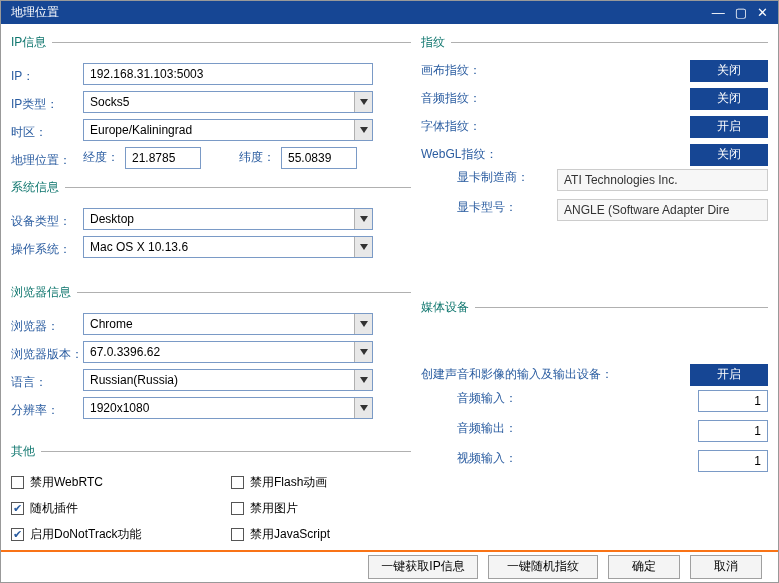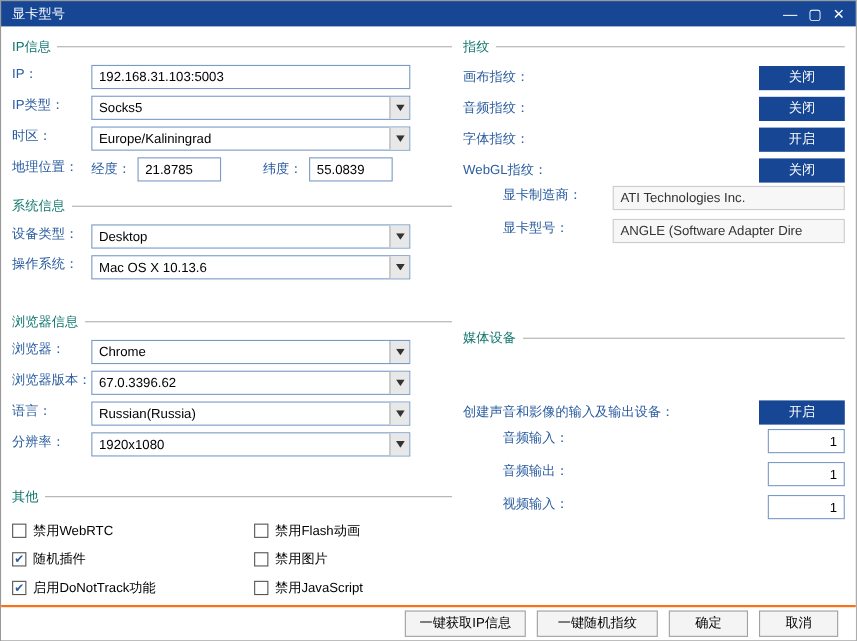--- a/index.html
+++ b/index.html
@@ -46,21 +46,21 @@
     margin: 6px 0 2px 0;
     padding: 6px 0 0 0;
   }
   legend {
     color: #0f766e;
     font-size: 12px;
     padding-right: 6px;
   }
   .row {
     display: flex;
-    align-items: flex-start;
+    align-items: flex-end;
     height: 26px;
     margin: 2px 0;
   }
   .label {
     width: 72px;
     color: #2a5ca0;
     font-size: 12px;
   }
   .input {
     height: 22px;
@@ -155,21 +155,21 @@
     cursor:pointer;
   }
   .btn-wide { min-width: 110px; }
   .btn-narrow { min-width: 72px; }
 </style>
 </head>
 <body>
 
 <div class="window">
   <div class="titlebar">
-    <span class="title">显卡型号</span>
+    <span class="title">地理位置</span>
     <div class="win-controls">
       <span>—</span>
       <span>▢</span>
       <span>✕</span>
     </div>
   </div>
 
   <div class="content">
 
     <div class="col col-left">

